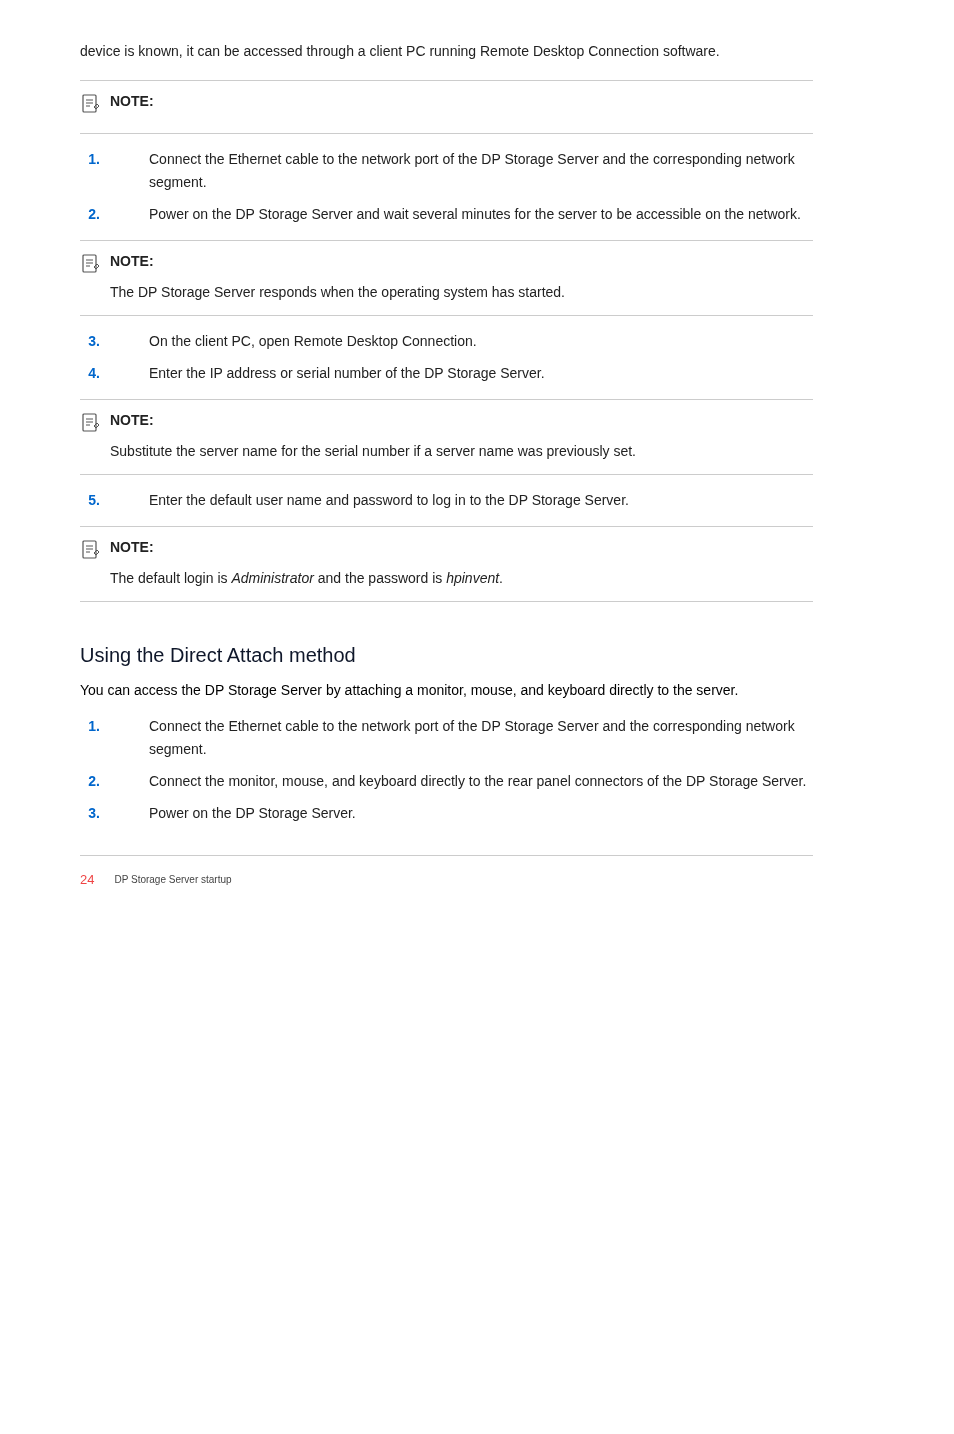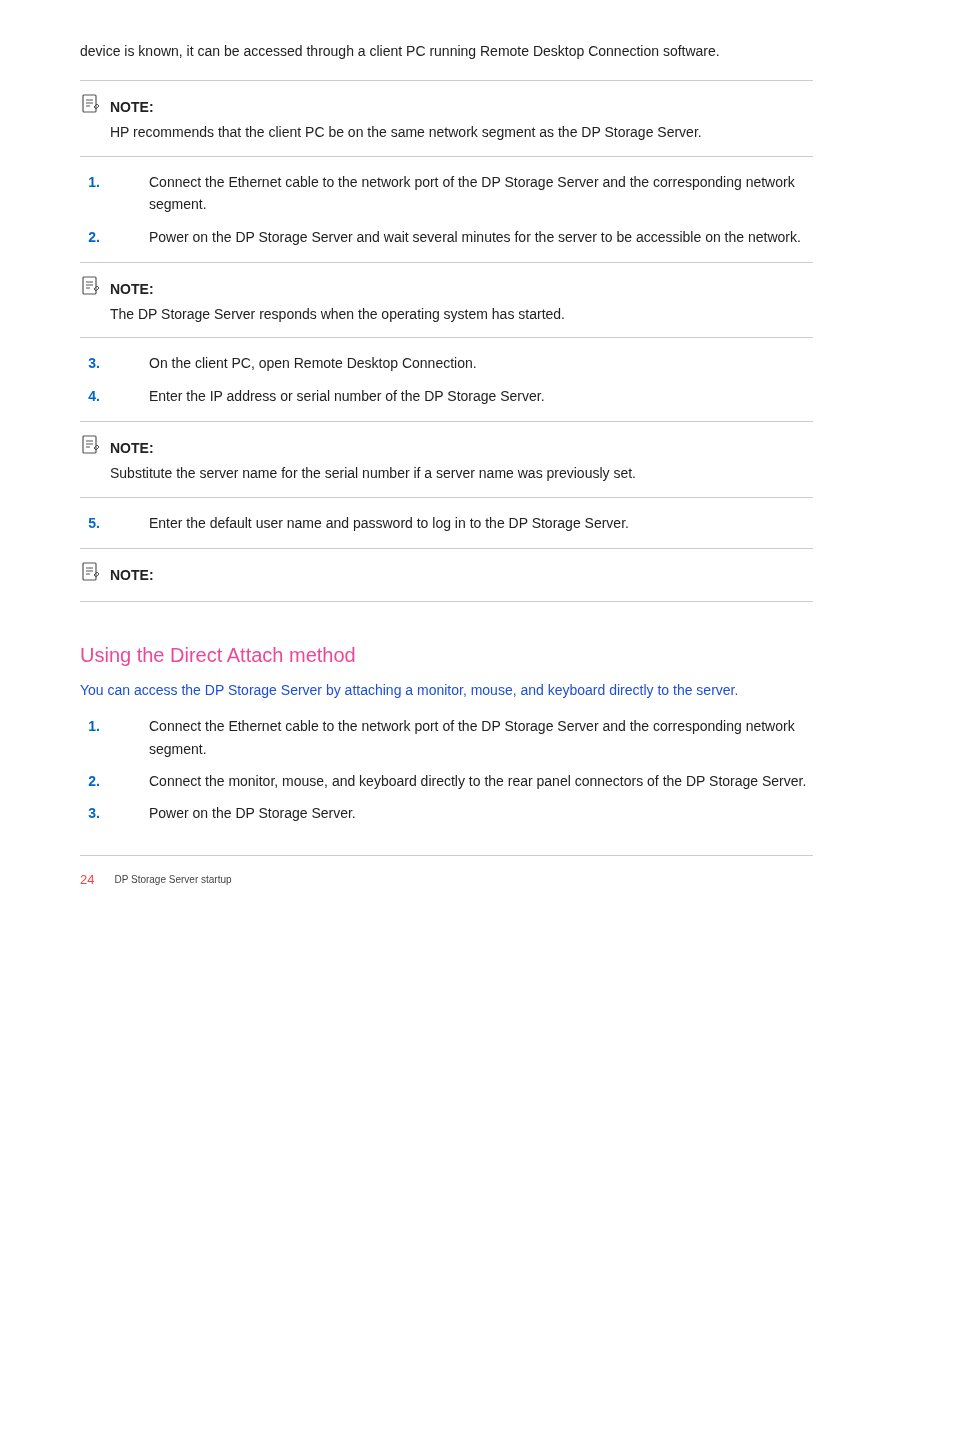--- a/index.html
+++ b/index.html
@@ -33,21 +33,21 @@
 
     .note-box {
       border-top: 1px solid #ccc;
       border-bottom: 1px solid #ccc;
       padding: 12px 0 12px 0;
       margin: 14px 0 14px 0;
     }
 
     .note-header {
       display: flex;
-      align-items: flex-end;
+      align-items: flex-start;
       gap: 8px;
       font-weight: bold;
       font-size: 14px;
       margin-bottom: 6px;
       color: #222;
     }
 
     .note-icon {
       display: inline-block;
       width: 22px;
@@ -89,31 +89,31 @@
       flex-shrink: 0;
     }
 
     .step-text {
       color: #222;
       flex: 1;
       margin-left: 33px;
     }
 
     .section-heading {
-      color: #ec4899;
+      color: #0f172a;
       font-size: 20px;
       font-weight: normal;
       margin: 32px 0 12px 0;
       padding-top: 10px;
     }
 
     .section-intro {
       line-height: 1.6;
       margin-bottom: 12px;
-      color: #1d4ed8;
+      color: #000000;
     }
 
     em.italic-mono {
       font-style: italic;
     }
 
     .footer-divider {
       border: none;
       border-top: 1px solid #ccc;
       margin: 30px 0 16px 0;
@@ -151,21 +151,20 @@
           <rect x="3" y="2" width="13" height="17" rx="1" fill="none" stroke="#555" stroke-width="1.2"></rect>
           <line x1="6" y1="7" x2="13" y2="7" stroke="#555" stroke-width="1"></line>
           <line x1="6" y1="10" x2="13" y2="10" stroke="#555" stroke-width="1"></line>
           <line x1="6" y1="13" x2="10" y2="13" stroke="#555" stroke-width="1"></line>
           <path d="M14 14 L17 11 L19 13 L16 16 Z" fill="none" stroke="#555" stroke-width="1"></path>
           <line x1="17" y1="11" x2="19" y2="13" stroke="#555" stroke-width="1"></line>
         </svg>
       </span>
       <span>NOTE:</span>
     </div>
-    <div class="note-body">HP recommends that the client PC be on the same network segment as the DP Storage Server.</div>
   </div>
 
   <ol class="steps-list">
     <li>
       <span class="step-num">1.</span>
       <span class="step-text">Connect the Ethernet cable to the network port of the DP Storage Server and the corresponding network segment.</span>
     </li>
     <li>
       <span class="step-num">2.</span>
       <span class="step-text">Power on the DP Storage Server and wait several minutes for the server to be accessible on the network.</span>
@@ -227,20 +226,23 @@
       <span class="note-icon">
         <svg viewBox="0 0 22 22" xmlns="http://www.w3.org/2000/svg">
           <rect x="3" y="2" width="13" height="17" rx="1" fill="none" stroke="#555" stroke-width="1.2"></rect>
           <line x1="6" y1="7" x2="13" y2="7" stroke="#555" stroke-width="1"></line>
           <line x1="6" y1="10" x2="13" y2="10" stroke="#555" stroke-width="1"></line>
           <line x1="6" y1="13" x2="10" y2="13" stroke="#555" stroke-width="1"></line>
           <path d="M14 14 L17 11 L19 13 L16 16 Z" fill="none" stroke="#555" stroke-width="1"></path>
         </svg>
       </span>
       <span>NOTE:</span>
+    </div>
+    <div class="note-body">
+      <span>The default login is </span><em class="italic-mono">Administrator</em><span> and the password is </span><em class="italic-mono">hpinvent</em><span>.</span>
     </div>
   </div>
 
   <h2 class="section-heading">Using the Direct Attach method</h2>
 
   <p class="section-intro">You can access the DP Storage Server by attaching a monitor, mouse, and keyboard directly to the server.</p>
 
   <ol class="steps-list">
     <li>
       <span class="step-num">1.</span>

